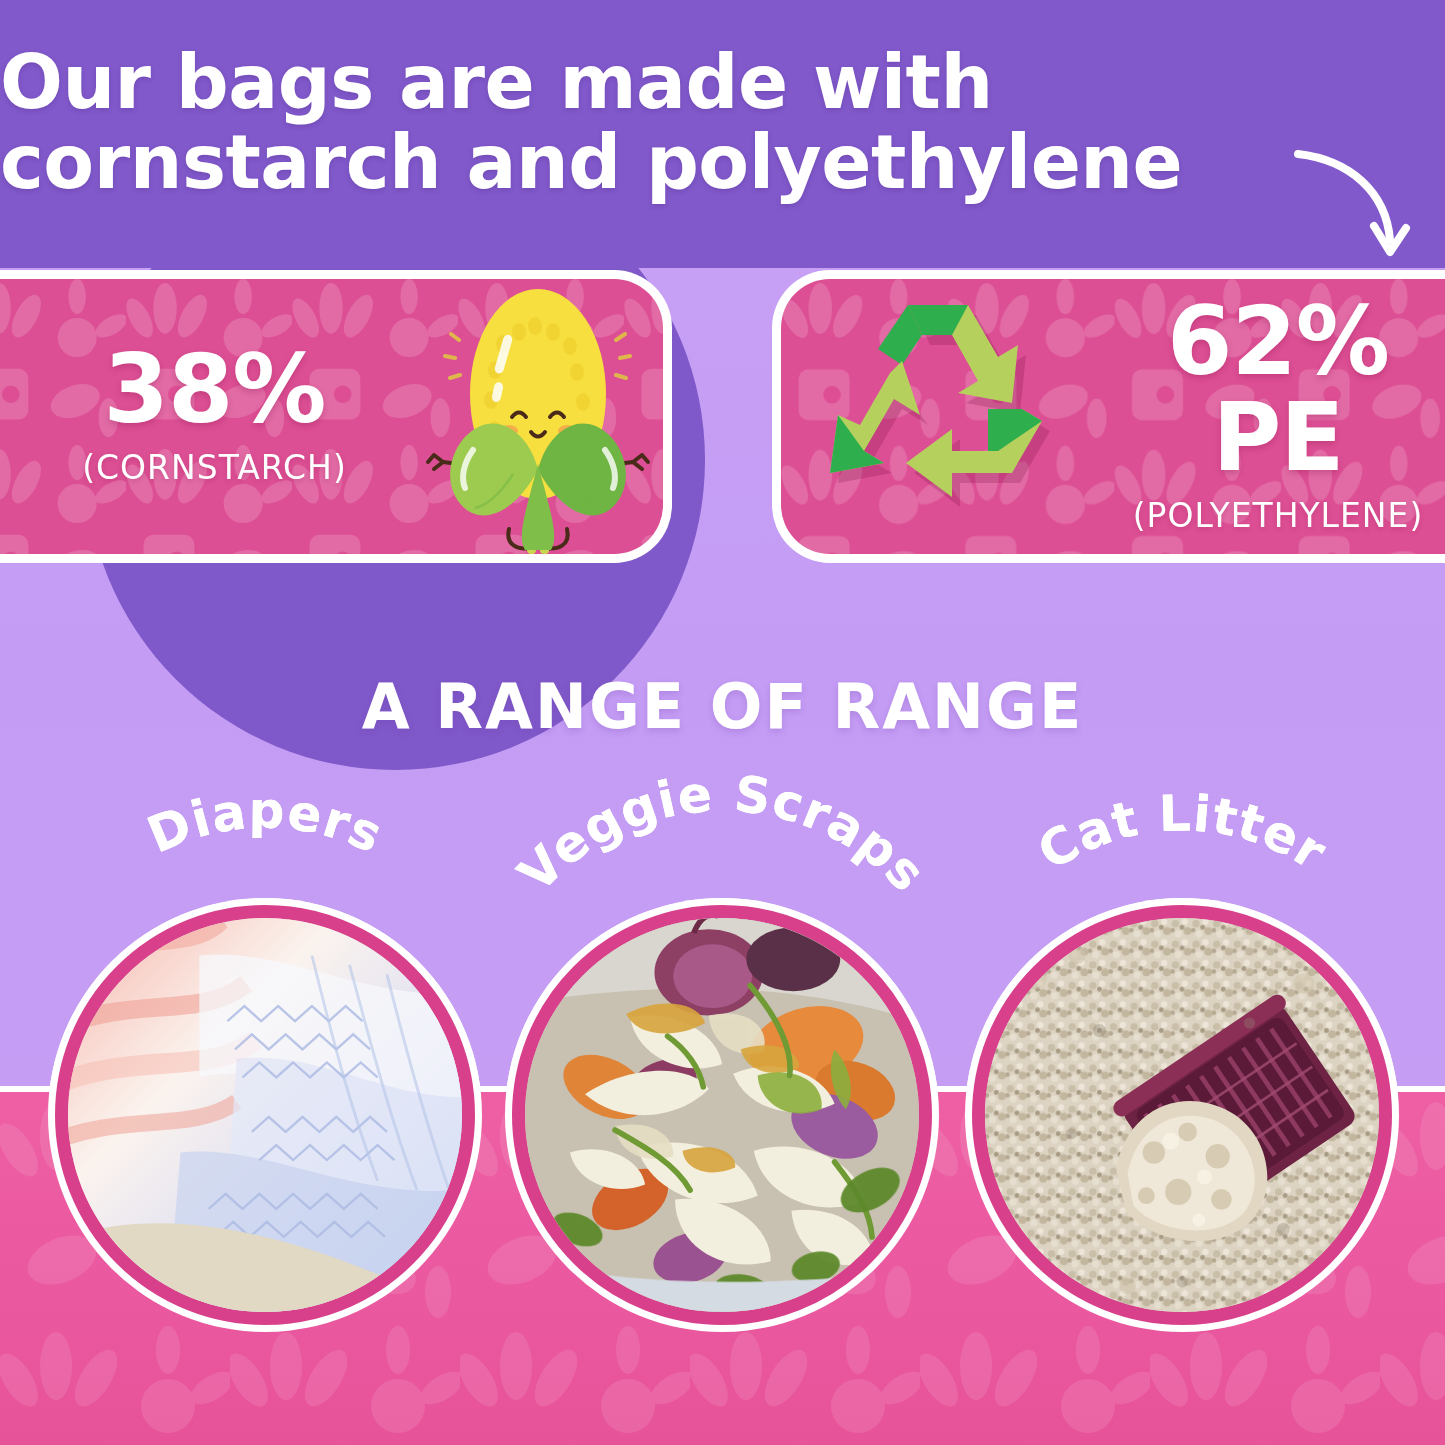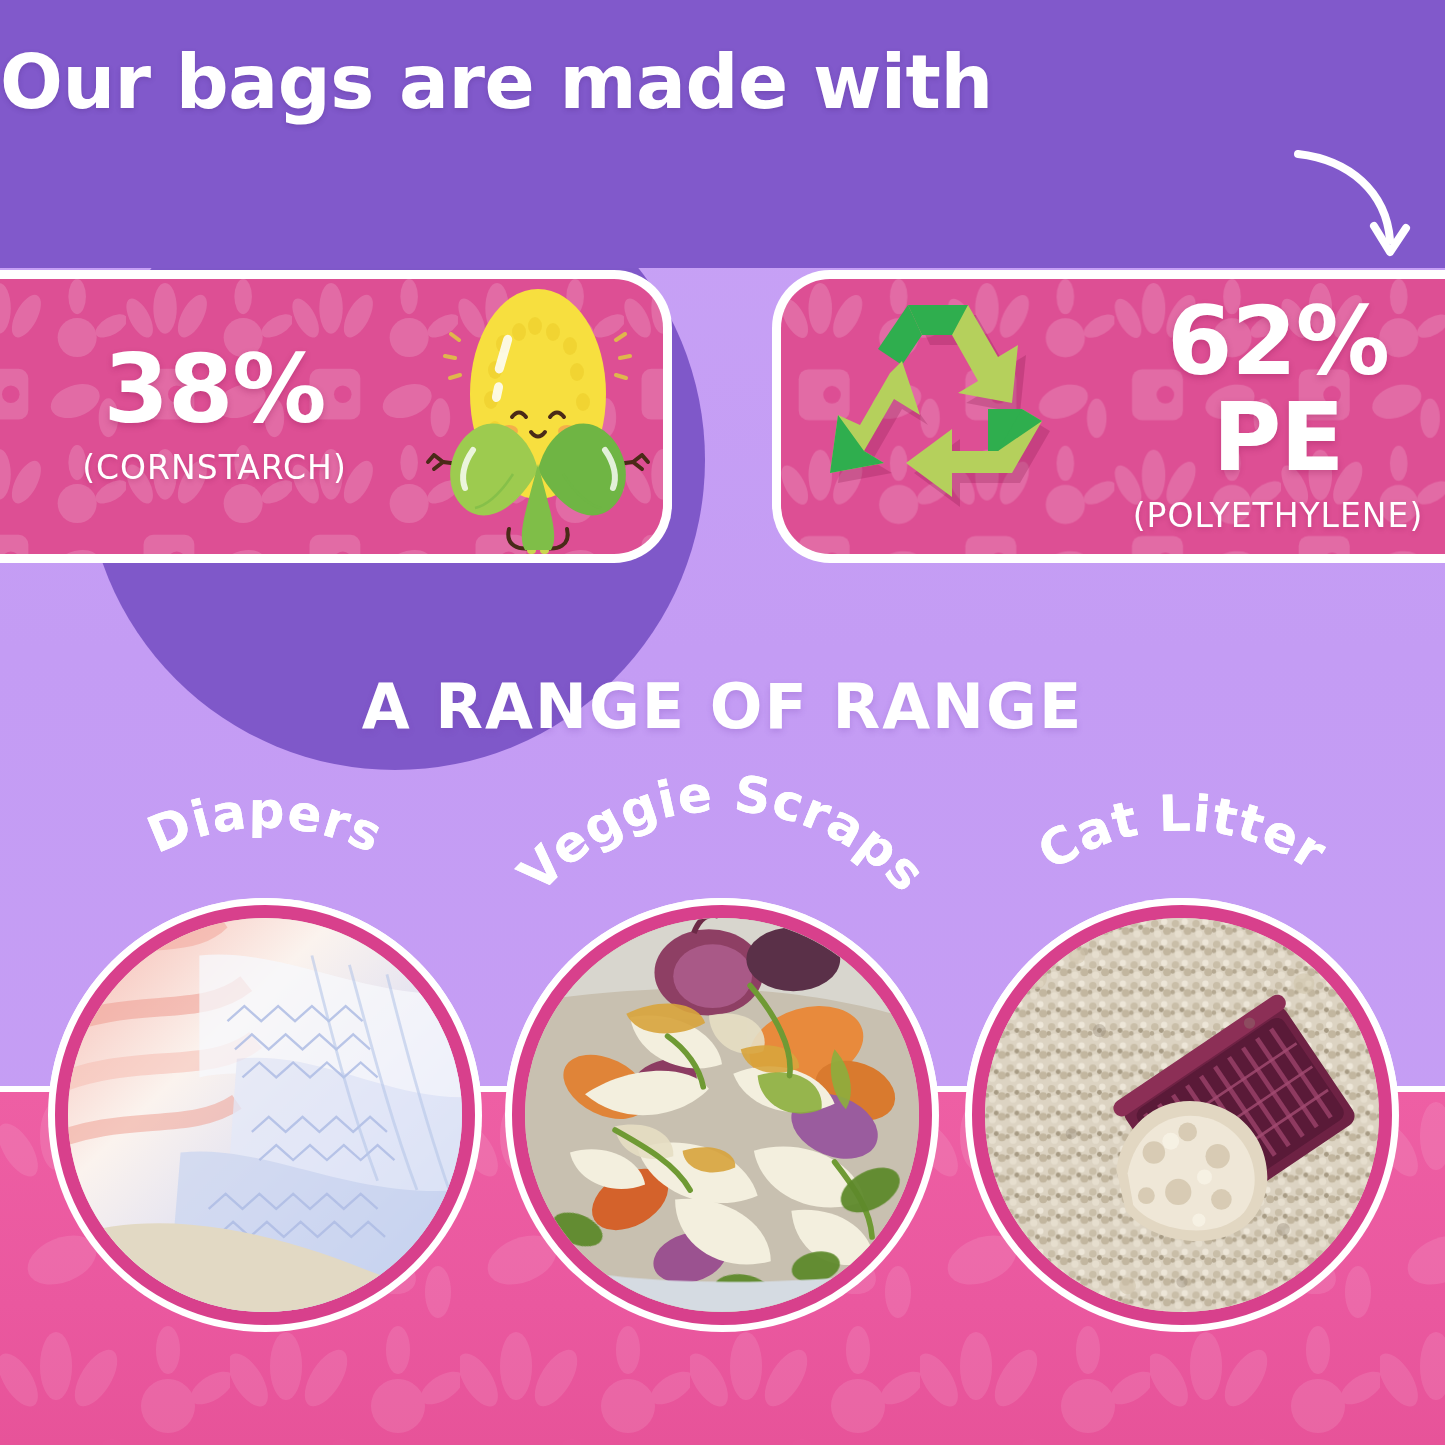--- a/index.html
+++ b/index.html
@@ -119,20 +119,21 @@
 <body>
 
 <div id="stage">
 
   <div class="bg-lavender"></div>
   <div class="bg-bigcircle"></div>
   <div class="bg-header"></div>
 
   <div class="header-title">
     <span class="header-line">Our bags are made with</span>
+    <span class="header-line">cornstarch and polyethylene</span>
   </div>
 
   <svg class="arrow-svg" viewBox="0 0 130 125">
     <path d="M8 14 C 60 20, 96 52, 100 100" stroke="#FFFFFF" stroke-width="8" fill="none" stroke-linecap="round"></path>
     <path d="M84 86 L100 112 L116 88" stroke="#FFFFFF" stroke-width="8" fill="none" stroke-linecap="round" stroke-linejoin="round"></path>
   </svg>
 
   <div class="card card-left">
     <svg class="card-pattern" viewBox="0 0 720 300" preserveAspectRatio="xMidYMid slice">
       <defs>

